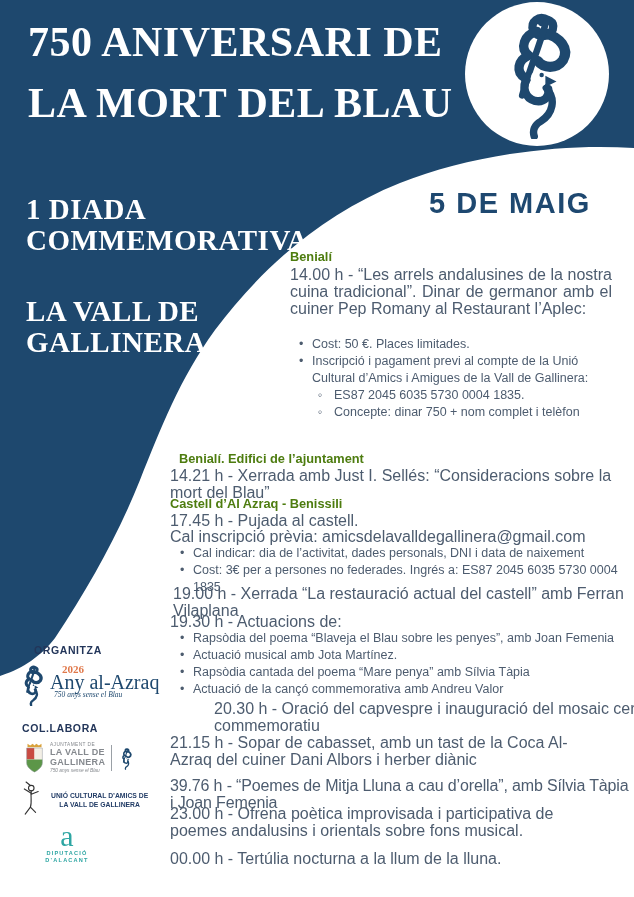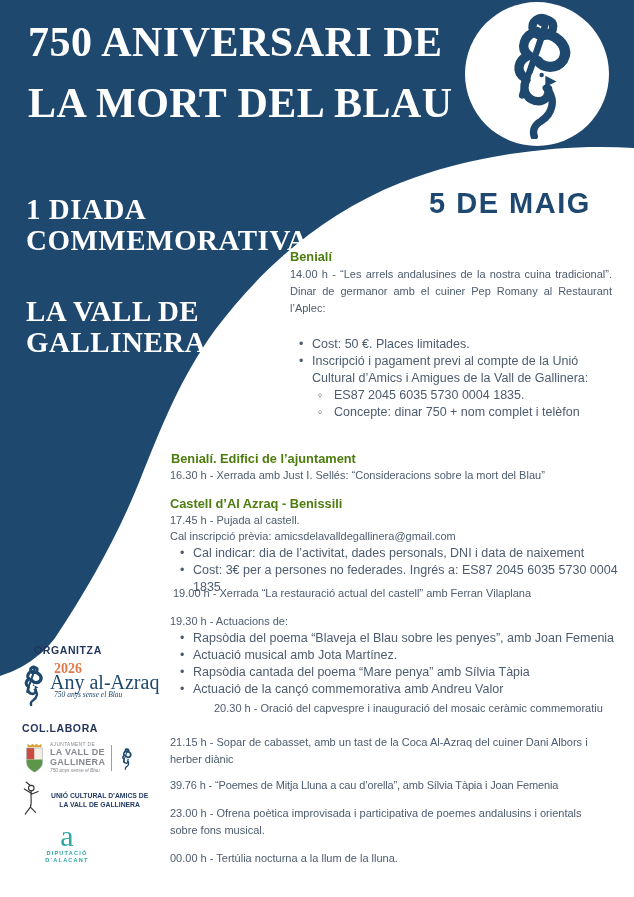--- a/index.html
+++ b/index.html
@@ -17,35 +17,35 @@
 
   
   .edition{left:26px;top:194px;color:#fff;font-family:"Liberation Serif",serif;
            font-weight:bold;font-size:29px;line-height:31px;letter-spacing:.5px;}
   .place{left:26px;top:296px;color:#fff;font-family:"Liberation Serif",serif;
          font-weight:bold;font-size:29px;line-height:31px;letter-spacing:.5px;}
 
   
   .date-heading{left:429px;top:187px;color:#1E4870;font-weight:bold;font-size:29px;letter-spacing:1.5px;white-space:nowrap;}
   .sec-heading{font-weight:bold;color:#4d7c0f;font-size:12.8px;line-height:17px;white-space:nowrap;}
-  .line{color:#4D5C6F;font-size:11px;line-height:17px;}
+  .line{color:#4D5C6F;font-size:16px;line-height:17px;}
   .justify{text-align:justify;}
   ul.blt{margin:0;padding:0;list-style:none;color:#4D5C6F;font-size:12.5px;line-height:17px;}
   ul.blt li{position:relative;padding-left:14px;}
   ul.blt li::before{content:"•";position:absolute;left:1px;}
   ul.blt li.sub{padding-left:36px;}
   ul.blt li.sub::before{content:"◦";left:20px;}
   .tight{letter-spacing:-.15px;}
 
   
   .small-label{color:#23365A;font-weight:bold;font-size:10.5px;letter-spacing:.6px;}
   .azraq-lockup{display:flex;align-items:flex-start;}
   .azraq-lockup svg{width:30px;height:42px;color:#1E486E;flex:0 0 auto;}
   .lockup-text{margin-left:3px;font-family:"Liberation Serif",serif;color:#1E486E;}
-  .lockup-year{color:#E0784A;font-weight:bold;font-size:14px;margin-left:4px;line-height:10px;}
+  .lockup-year{color:#E0784A;font-weight:bold;font-size:11px;margin-left:12px;line-height:10px;}
   .lockup-name{font-size:20px;line-height:16px;}
   .lockup-tag{font-style:italic;font-size:7.5px;line-height:10px;margin-left:4px;}
   .ajunt-row{display:flex;align-items:center;}
   .ajunt-row svg.escut{width:21px;height:31px;}
   .ajunt-text{margin-left:5px;color:#85898E;}
   .ajunt-l1{font-size:4.8px;letter-spacing:.4px;line-height:6px;}
   .ajunt-l2{font-size:9px;font-weight:600;line-height:9.5px;letter-spacing:.3px;}
   .ajunt-tag{font-size:4.8px;font-style:italic;line-height:7px;}
   .ajunt-div{width:1px;height:26px;background:#9aa0a6;margin:0 6px;}
   .ajunt-row svg.minifig{width:16px;height:23px;color:#1E486E;}
@@ -121,22 +121,22 @@
 
   <div class="abs sec-heading" style="left:290px;top:248px;">Benialí</div>
   <div class="abs line justify" style="left:290px;top:266px;width:322px;">14.00 h - “Les arrels andalusines de la nostra cuina tradicional”. Dinar de germanor amb el cuiner Pep Romany al Restaurant l’Aplec:</div>
   <ul class="abs blt" style="left:298px;top:336px;width:316px;">
     <li>Cost: 50 €. Places limitades.</li>
     <li>Inscripció i pagament previ al compte de la Unió Cultural d’Amics i Amigues de la Vall de Gallinera:</li>
     <li class="sub">ES87 2045 6035 5730 0004 1835.</li>
     <li class="sub">Concepte: dinar 750 + nom complet i telèfon</li>
   </ul>
 
-  <div class="abs sec-heading" style="left:154px;top:450px;padding-left:17px;">Benialí. Edifici de l’ajuntament</div>
-  <div class="abs line" style="left:170px;top:467px;width:455px;">16.30 h - Xerrada amb Just I. Sellés: “Consideracions sobre la mort del Blau”</div>
+  <div class="abs sec-heading" style="left:162px;top:450px;padding-left:17px;">Benialí. Edifici de l’ajuntament</div>
+  <div class="abs line" style="left:170px;top:467px;width:455px;">14.21 h - Xerrada amb Just I. Sellés: “Consideracions sobre la mort del Blau”</div>
 
   <div class="abs sec-heading" style="left:170px;top:495px;">Castell d’Al Azraq - Benissili</div>
   <div class="abs line" style="left:170px;top:512px;width:455px;">17.45 h - Pujada al castell.</div>
   <div class="abs line" style="left:170px;top:528px;width:455px;">Cal inscripció prèvia: amicsdelavalldegallinera@gmail.com</div>
   <ul class="abs blt" style="left:179px;top:545px;width:450px;">
     <li>Cal indicar: dia de l’activitat, dades personals, DNI i data de naixement</li>
     <li>Cost: 3€ per a persones no federades. Ingrés a: ES87 2045 6035 5730 0004 1835</li>
   </ul>
   <div class="abs line" style="left:173px;top:585px;width:455px;">19.00 h - Xerrada “La restauració actual del castell” amb Ferran Vilaplana</div>
   <div class="abs line" style="left:170px;top:613px;width:455px;">19.30 h - Actuacions de:</div>

